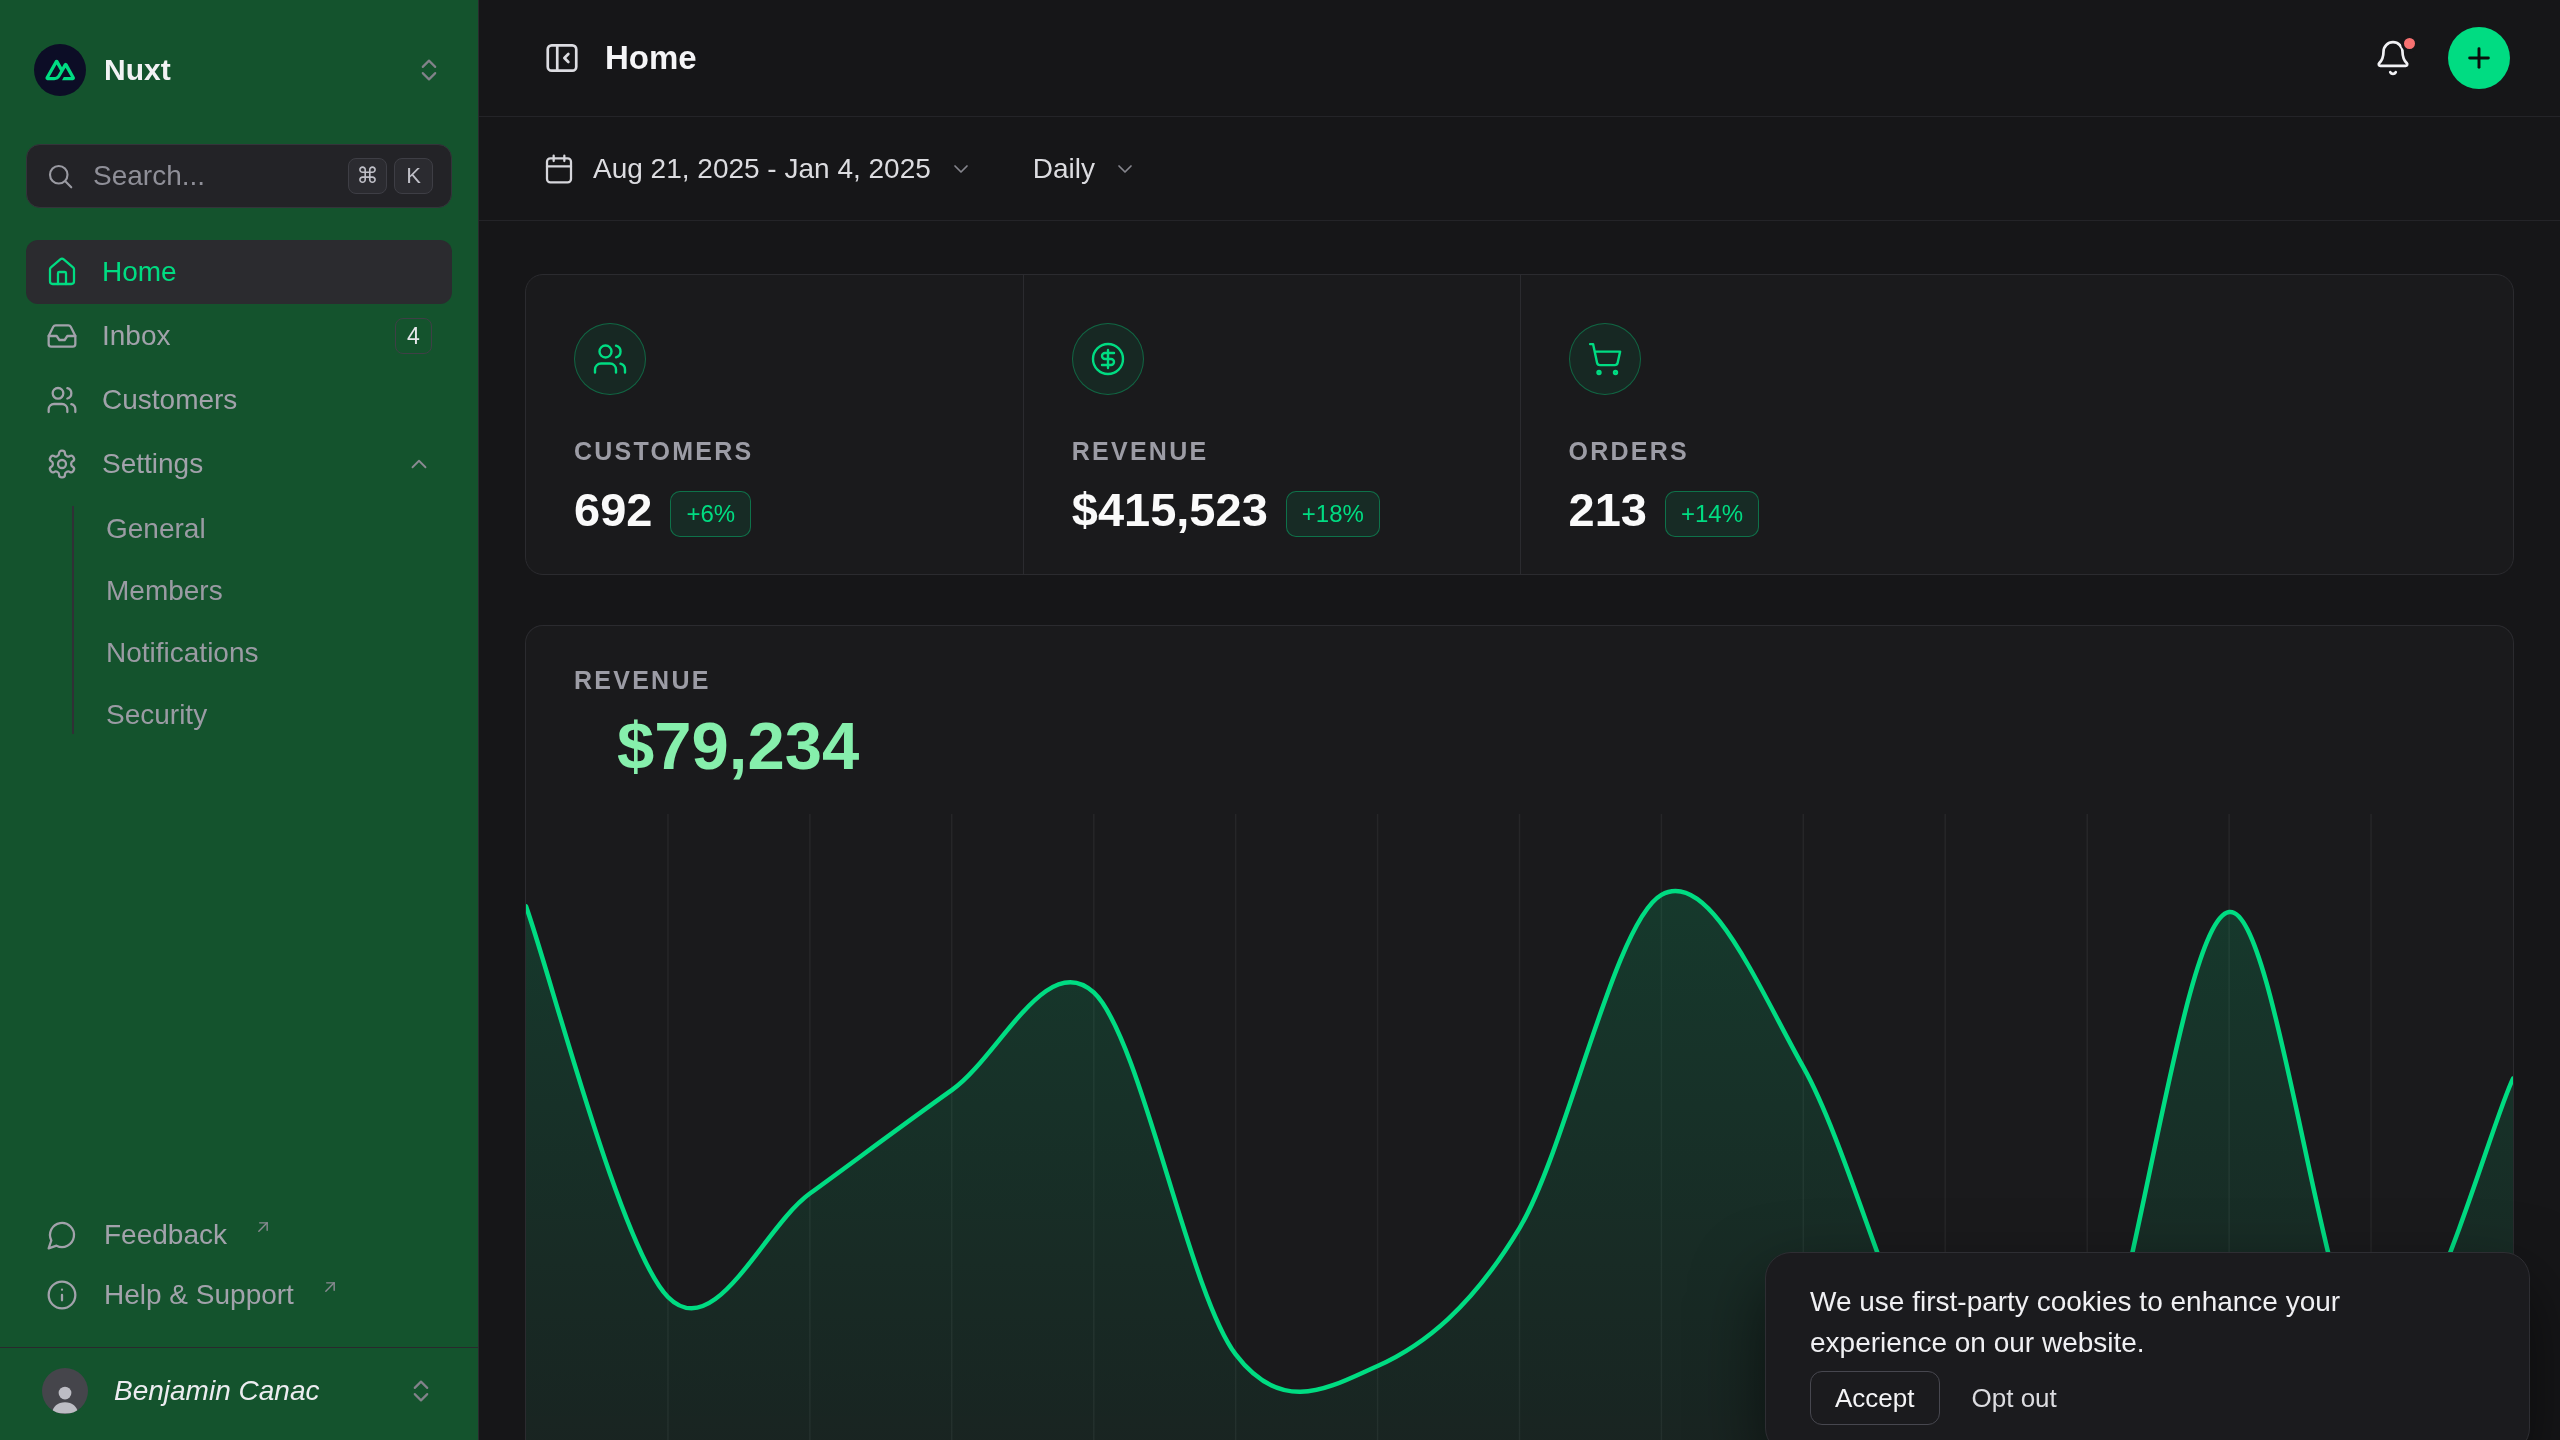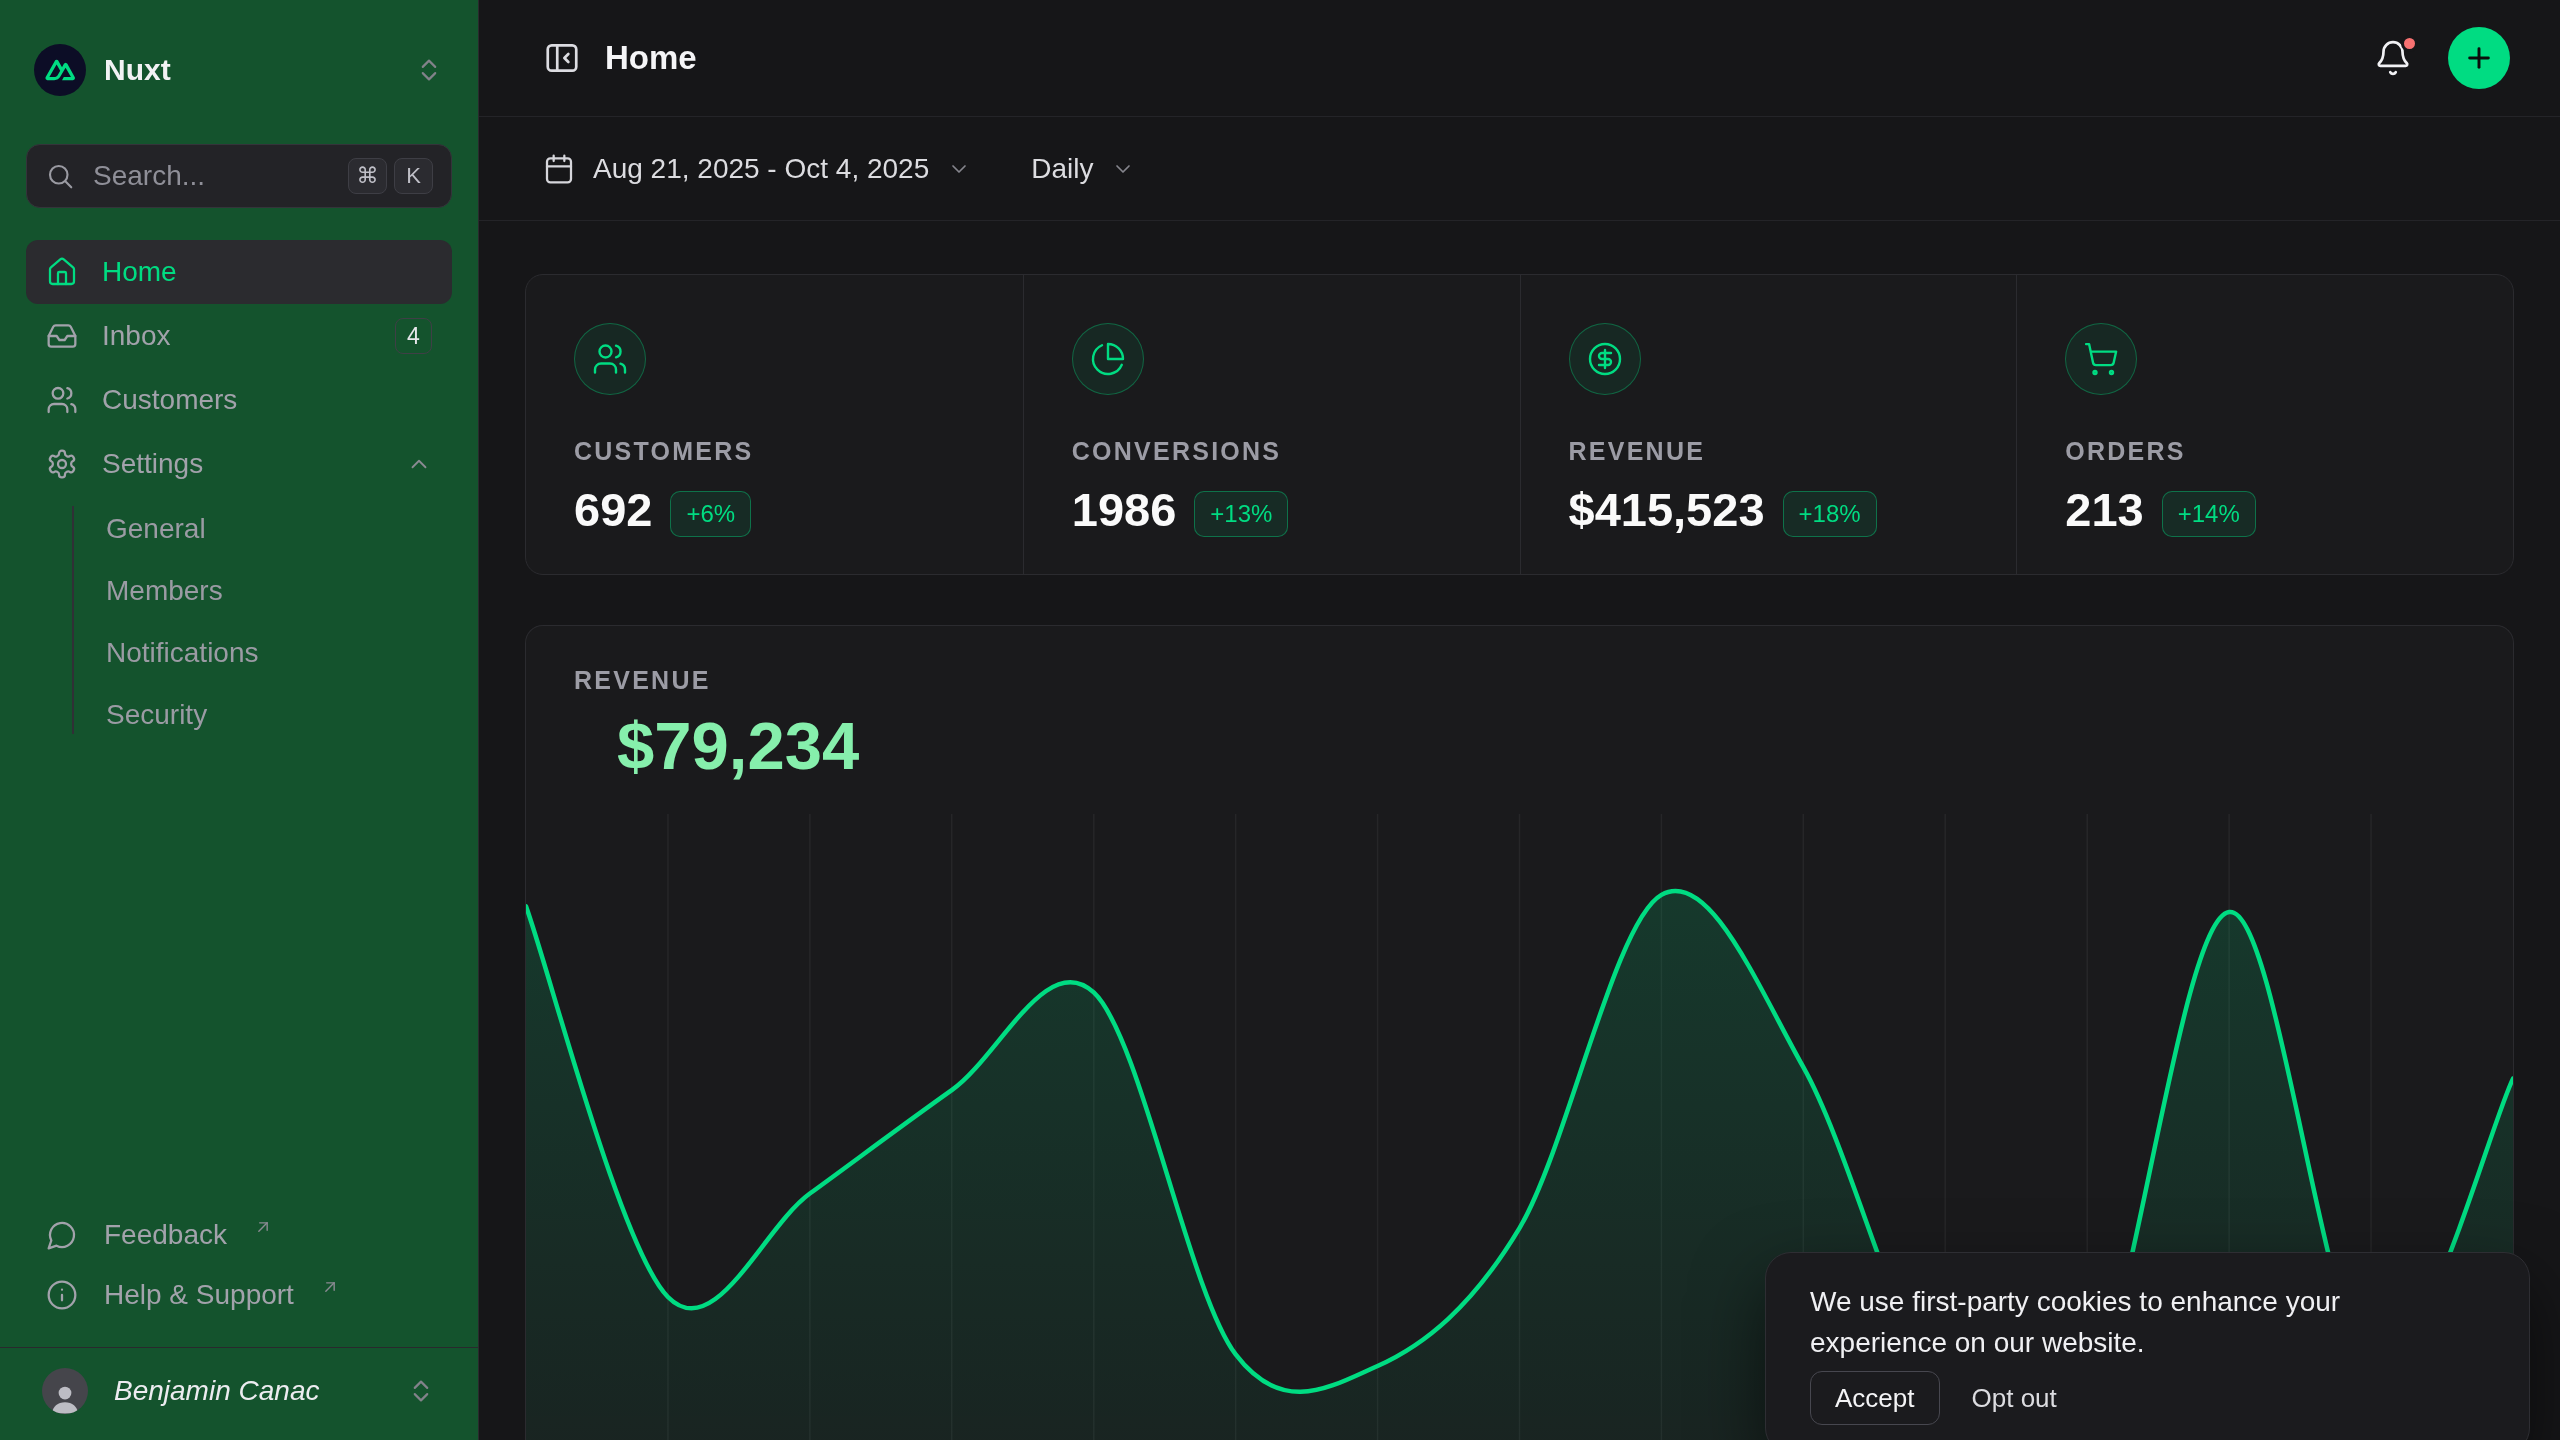--- a/index.html
+++ b/index.html
@@ -245,21 +245,21 @@
     </header>
 
     <div class="filterbar">
       <button class="pill-btn">
         <svg class="ico" width="32" height="32" viewBox="0 0 24 24" style="color:#d6d6db">
             <path d="M8 2v4"></path>
             <path d="M16 2v4"></path>
             <rect x="3" y="4" width="18" height="18" rx="2.5"></rect>
             <path d="M3 10h18"></path>
           </svg>
-        <span>Aug 21, 2025 - Oct 4, 2025</span>
+        <span>Aug 21, 2025 - Jan 4, 2025</span>
         <svg class="ico chev-sm" viewBox="0 0 24 24">
             <path d="m6 9 6 6 6-6"></path>
           </svg>
       </button>
       <button class="pill-btn">
         <span>Daily</span>
         <svg class="ico chev-sm" viewBox="0 0 24 24">
             <path d="m6 9 6 6 6-6"></path>
           </svg>
       </button>
@@ -277,33 +277,20 @@
                 <path d="M16 3.13a4 4 0 0 1 0 7.75"></path>
               </svg>
           </span>
           <div class="stat-label">CUSTOMERS</div>
           <div class="stat-vrow">
             <span class="stat-value">692</span>
             <span class="delta">+6%</span>
           </div>
         </div>
 
-        <div class="stat">
-          <span class="statico">
-            <svg class="ico" width="36" height="36" viewBox="0 0 24 24" style="stroke-width:1.6">
-                <path d="M21.21 15.89A10 10 0 1 1 8 2.83"></path>
-                <path d="M22 12A10 10 0 0 0 12 2v10z"></path>
-              </svg>
-          </span>
-          <div class="stat-label">CONVERSIONS</div>
-          <div class="stat-vrow">
-            <span class="stat-value">1986</span>
-            <span class="delta">+13%</span>
-          </div>
-        </div>
 
         <div class="stat">
           <span class="statico">
             <svg class="ico" width="36" height="36" viewBox="0 0 24 24" style="stroke-width:1.6">
                 <circle cx="12" cy="12" r="10"></circle>
                 <path d="M16 8h-6a2 2 0 1 0 0 4h4a2 2 0 1 1 0 4H8"></path>
                 <path d="M12 18V6"></path>
               </svg>
           </span>
           <div class="stat-label">REVENUE</div>

